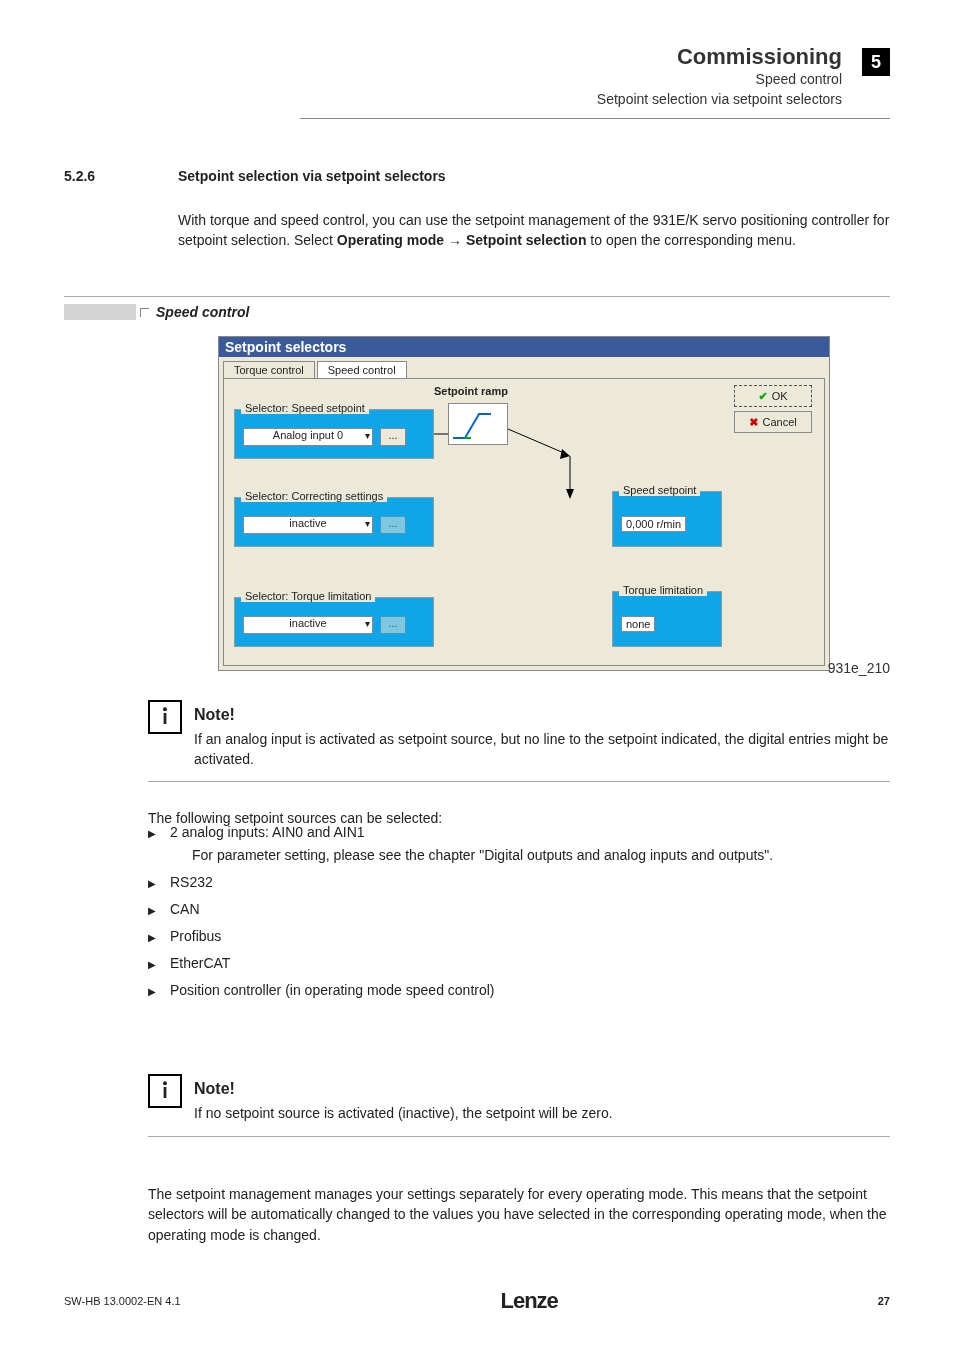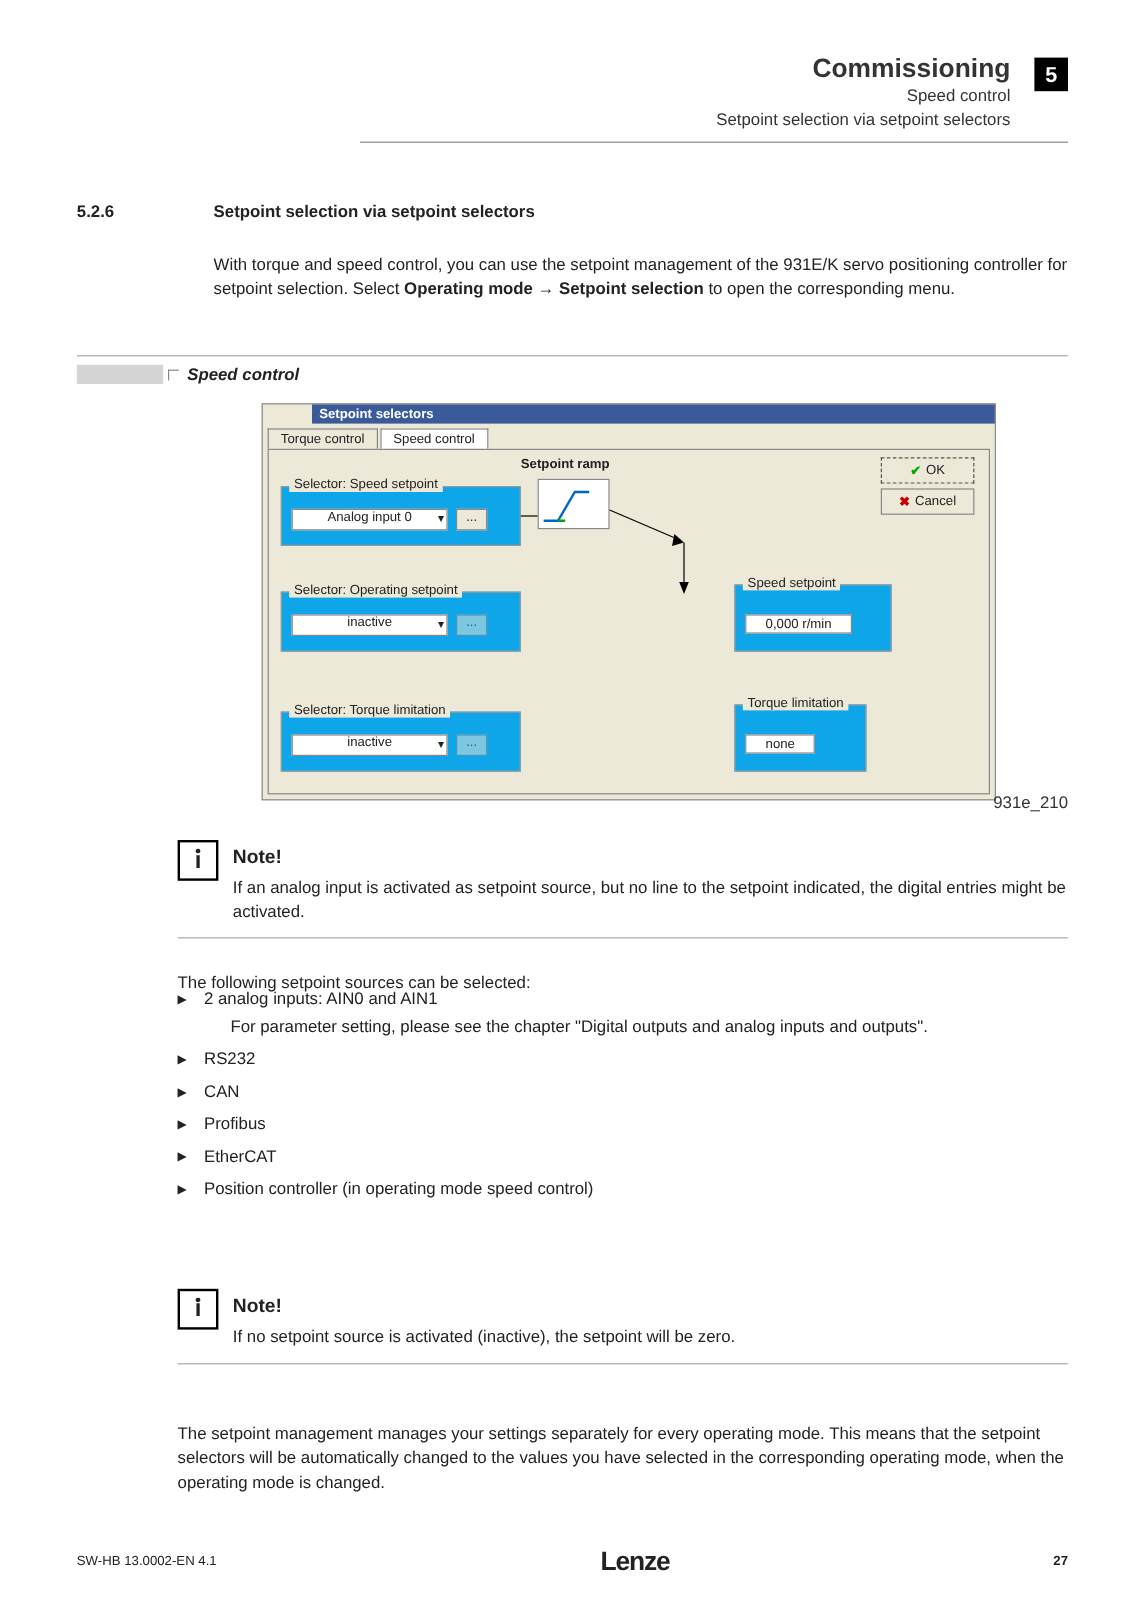--- a/index.html
+++ b/index.html
@@ -114,22 +114,21 @@
     border: 1px solid #888;
     background: #ece9d8;
     font-family: Tahoma, sans-serif;
     font-size: 11px;
   }
   .win-title {
     background: #3a5a9a;
     color: #fff;
     padding: 2px 6px;
     font-weight: 700;
-    font-size: 11px;
-    margin-left: 41px;
+    font-size: 14px;
   }
   .tabrow {
     display: flex;
     padding: 4px 4px 0 4px;
     gap: 2px;
   }
   .tab {
     border: 1px solid #888;
     border-bottom: none;
     padding: 2px 10px;
@@ -216,26 +215,26 @@
   }
   .rampbox {
     position: absolute;
     top: 24px;
     left: 224px;
     width: 60px;
     height: 42px;
     border: 1px solid #888;
     background: #fff;
   }
-  .grp-out1 { top: 112px; left: 388px; width: 131px; height: 56px; }
+  .grp-out1 { top: 112px; left: 388px; width: 110px; height: 56px; }
   .grp-out2 { top: 212px; left: 388px; width: 110px; height: 56px; }
   .valbox {
     border: 1px solid #888;
     background: #fff;
-    padding: 1px 16px;
+    padding: 1px 4px;
     font-size: 11px;
     margin-top: 6px;
     display: inline-block;
   }
   .fig-ref {
     position: absolute;
     top: 660px;
     right: 64px;
     font-size: 14px;
     color: #333;
@@ -378,21 +377,21 @@
     <svg style="position:absolute; left:0; top:0; width:100%; height:100%; pointer-events:none">
       <line x1="210" y1="55" x2="224" y2="55" stroke="#000"></line>
       <line x1="284" y1="50" x2="340" y2="74" stroke="#000"></line>
       <polygon points="338,70 346,77 336,80" fill="#000"></polygon>
       <line x1="346" y1="77" x2="346" y2="112" stroke="#000"></line>
       <polygon points="342,110 346,120 350,110" fill="#000"></polygon>
       <line x1="210" y1="145" x2="334" y2="145" stroke="#000" stroke-opacity="0"></line>
     </svg>
 
     <div class="grp grp2">
-      <div class="grp-title">Selector: Operating setpoint</div>
+      <div class="grp-title">Selector: Correcting settings</div>
       <span class="sel">inactive</span>
       <span class="dots-btn" style="opacity:.5">...</span>
     </div>
 
     <div class="grp grp3">
       <div class="grp-title">Selector: Torque limitation</div>
       <span class="sel">inactive</span>
       <span class="dots-btn" style="opacity:.5">...</span>
     </div>
 

